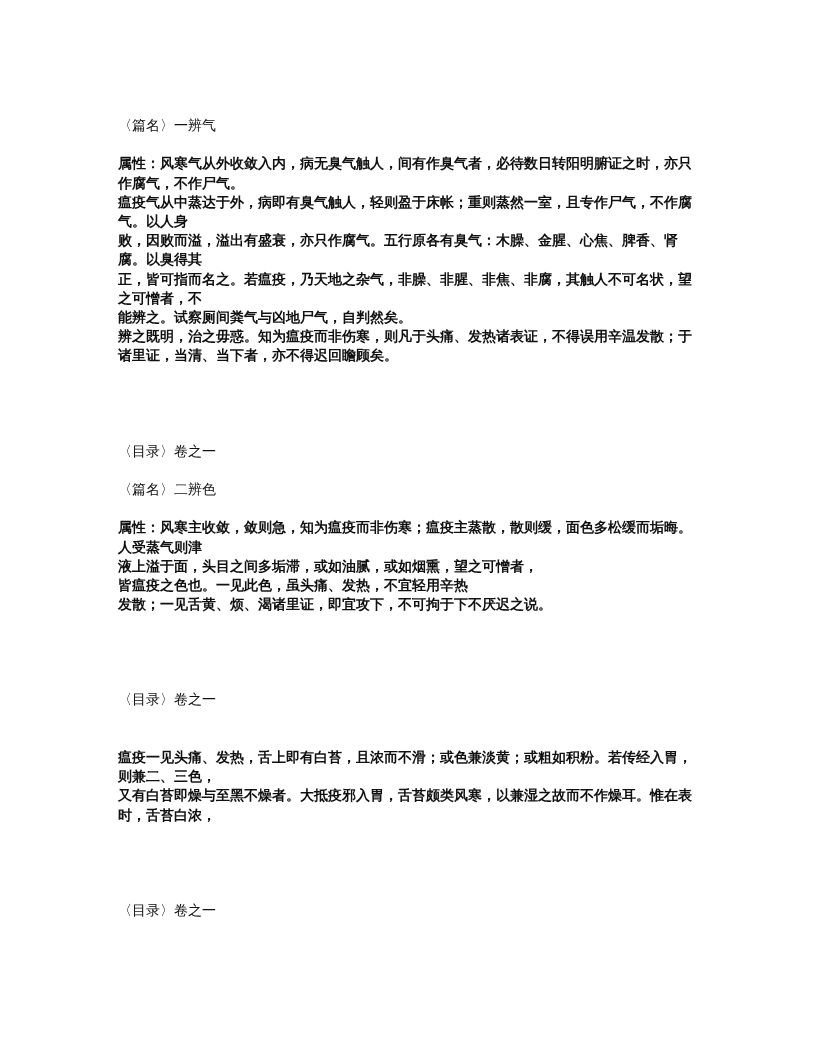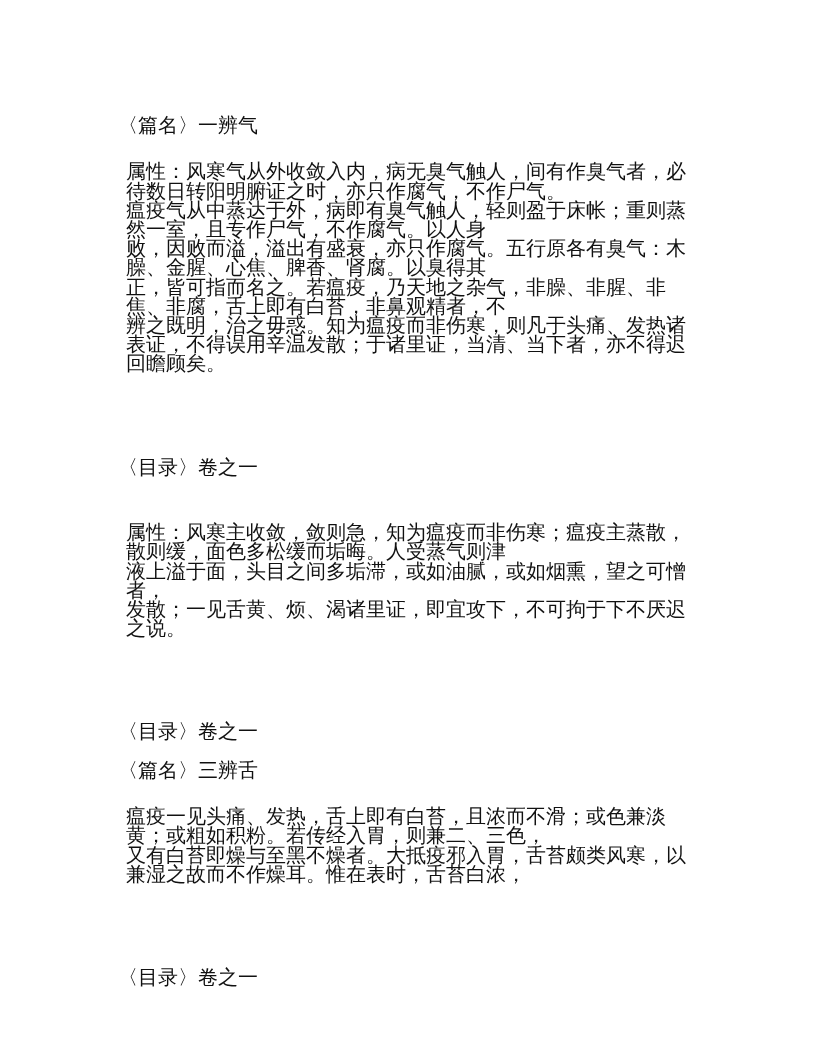--- a/index.html
+++ b/index.html
@@ -13,71 +13,73 @@
       position: relative;
       overflow: hidden;
       font-family: "DejaVu Serif", "Liberation Serif", serif;
       color: #111111;
     }
     .page {
       position: absolute;
       left: 118px;
       top: 116px;
       width: 580px;
-      font-size: 20px;
+      font-size: 14px;
       line-height: 19.2px;
     }
     .heading {
       margin: 0;
       white-space: nowrap;
     }
     .gap-small { height: 19.2px; }
     .gap-large { height: 76px; }
-    .para { margin: 8px; }
+    .para { margin: 0; font-weight: bold; }
     .line {
       display: block;
       word-break: break-all;
     }
   </style>
 </head>
 <body>
 
 <div class="page">
 
   <div>
     <p class="heading">〈篇名〉一辨气</p>
     <div class="gap-small"></div>
     <p class="para">
       <span class="line">属性：风寒气从外收敛入内，病无臭气触人，间有作臭气者，必待数日转阳明腑证之时，亦只作腐气，不作尸气。</span>
       <span class="line">瘟疫气从中蒸达于外，病即有臭气触人，轻则盈于床帐；重则蒸然一室，且专作尸气，不作腐气。以人身</span>
       <span class="line">败，因败而溢，溢出有盛衰，亦只作腐气。五行原各有臭气：木臊、金腥、心焦、脾香、肾腐。以臭得其</span>
-      <span class="line">正，皆可指而名之。若瘟疫，乃天地之杂气，非臊、非腥、非焦、非腐，舌上即有白苔，非鼻观精者，不</span>
+      <span class="line">正，皆可指而名之。若瘟疫，乃天地之杂气，非臊、非腥、非焦、非腐，其触人不可名状，望之可憎者，不</span>
+      <span class="line">能辨之。试察厕间粪气与凶地尸气，自判然矣。</span>
       <span class="line">辨之既明，治之毋惑。知为瘟疫而非伤寒，则凡于头痛、发热诸表证，不得误用辛温发散；于诸里证，当清、当下者，亦不得迟回瞻顾矣。</span>
     </p>
   </div>
 
   <div class="gap-large"></div>
 
   <div>
     <p class="heading">〈目录〉卷之一</p>
     <div class="gap-small"></div>
+    <p class="heading">〈篇名〉二辨色</p>
     <div class="gap-small"></div>
     <p class="para">
       <span class="line">属性：风寒主收敛，敛则急，知为瘟疫而非伤寒；瘟疫主蒸散，散则缓，面色多松缓而垢晦。人受蒸气则津</span>
       <span class="line">液上溢于面，头目之间多垢滞，或如油腻，或如烟熏，望之可憎者，</span>
+      <span class="line">皆瘟疫之色也。一见此色，虽头痛、发热，不宜轻用辛热</span>
       <span class="line">发散；一见舌黄、烦、渴诸里证，即宜攻下，不可拘于下不厌迟之说。</span>
     </p>
   </div>
 
   <div class="gap-large"></div>
 
   <div>
     <p class="heading">〈目录〉卷之一</p>
     <div class="gap-small"></div>
-    <p class="heading">〈篇名〉三辨舌</p>
     <div class="gap-small"></div>
     <p class="para">
       <span class="line">瘟疫一见头痛、发热，舌上即有白苔，且浓而不滑；或色兼淡黄；或粗如积粉。若传经入胃，则兼二、三色，</span>
       <span class="line">又有白苔即燥与至黑不燥者。大抵疫邪入胃，舌苔颇类风寒，以兼湿之故而不作燥耳。惟在表时，舌苔白浓，</span>
     </p>
   </div>
 
   <div class="gap-large"></div>
 
   <p class="heading">〈目录〉卷之一</p>

